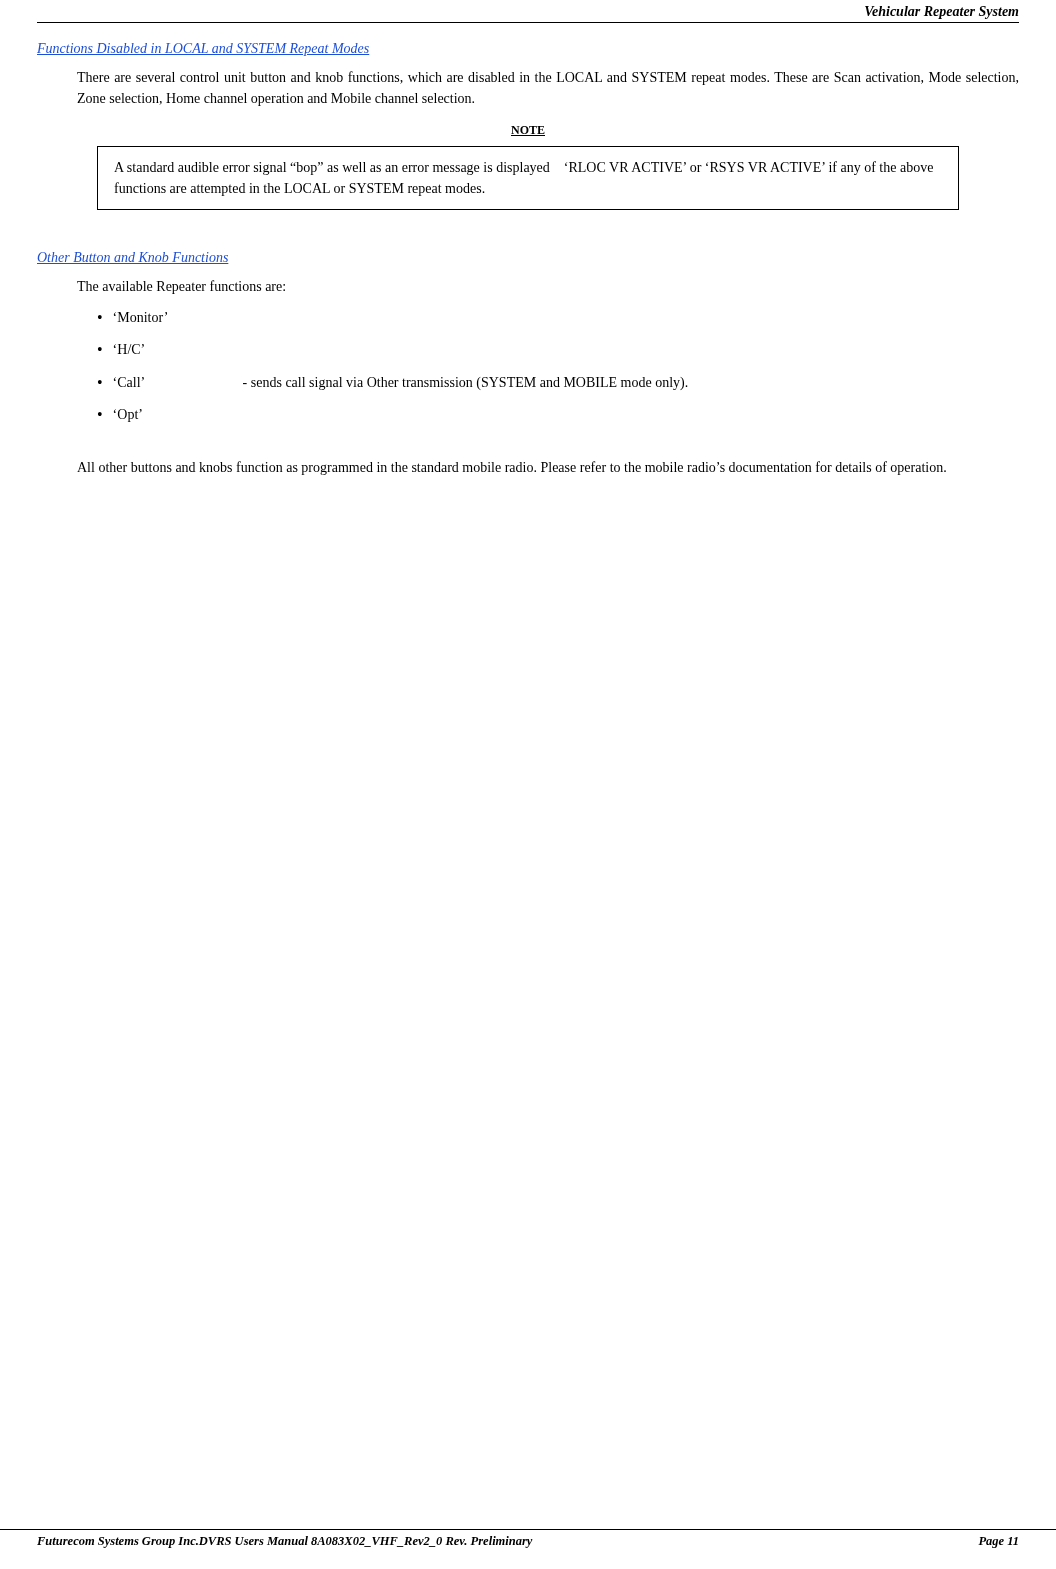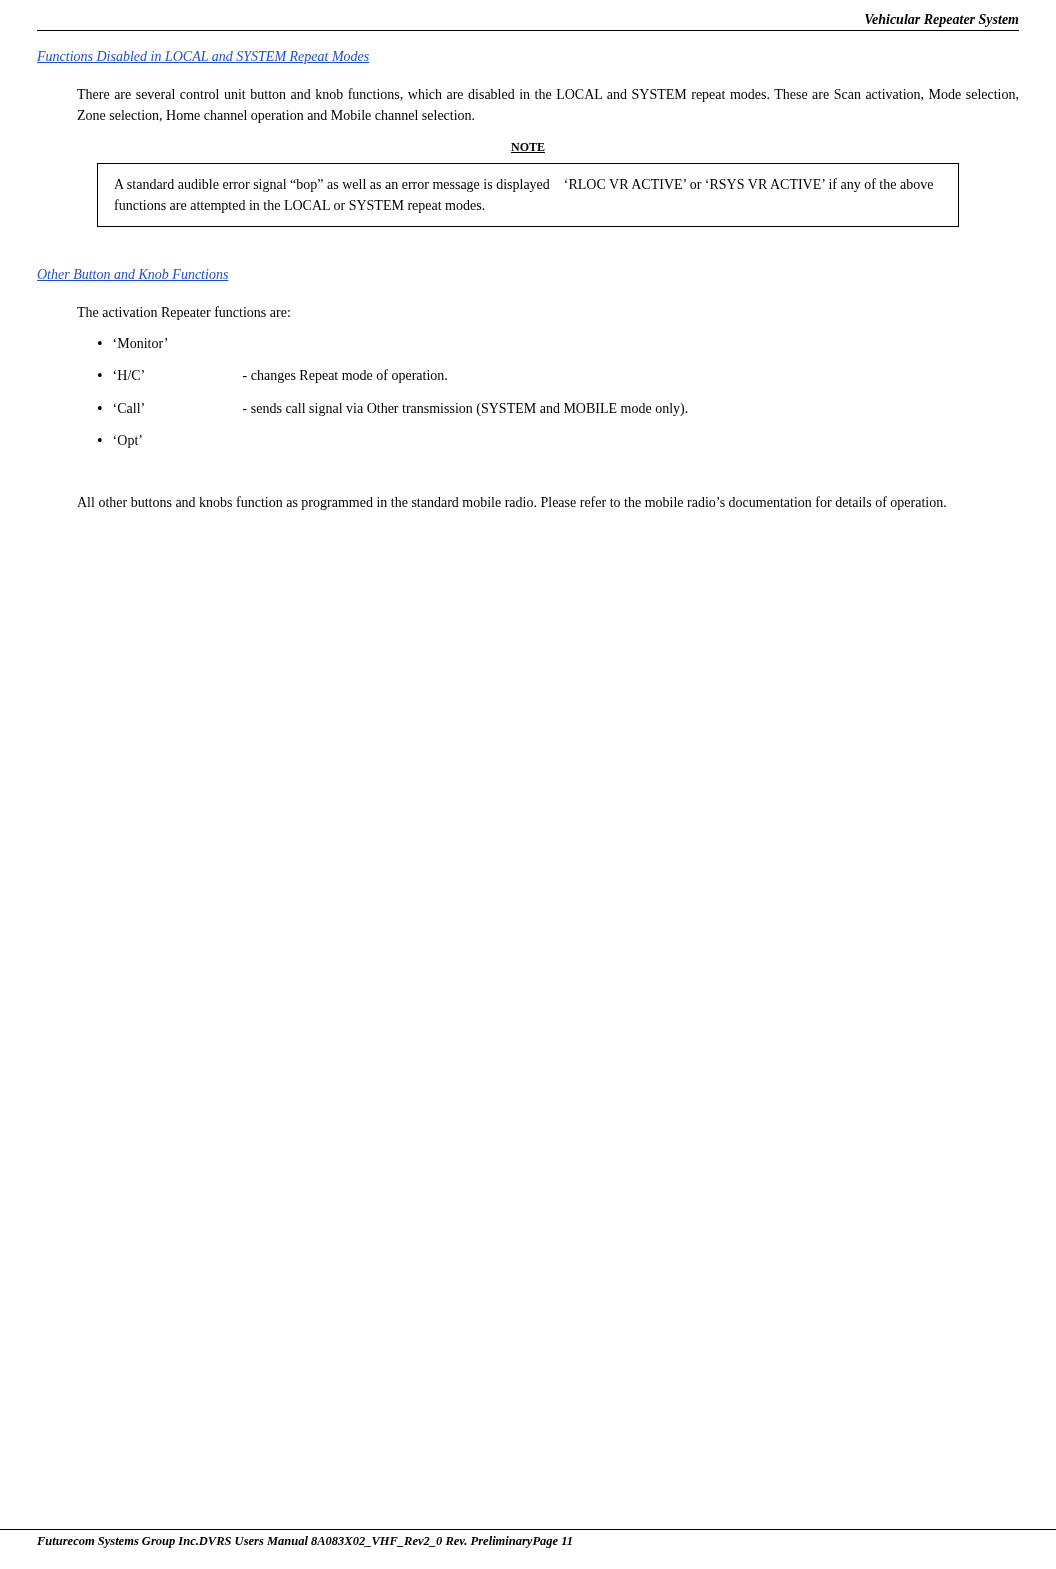--- a/index.html
+++ b/index.html
@@ -22,21 +22,21 @@
       width: 1056px;
       min-height: 1569px;
       padding: 0 37px 0 37px;
       position: relative;
     }
 
     .header-bar {
       width: 100%;
       border-bottom: 1px solid #000;
       text-align: right;
-      padding: 12px 0 2px 0;
+      padding: 4px 0 2px 0;
       margin-bottom: 18px;
     }
 
     .header-title {
       font-style: italic;
       font-weight: bold;
       font-size: 14px;
       color: #000;
     }
 
@@ -51,21 +51,20 @@
 
     .body-text {
       font-size: 14px;
       line-height: 1.5;
       text-align: justify;
       margin-bottom: 10px;
     }
 
     .indent {
       margin-left: 40px;
-      margin-top: 9px;
     }
 
     .note-label {
       text-align: center;
       font-weight: bold;
       text-decoration: underline;
       font-size: 12px;
       margin: 14px 0 8px 0;
     }
 
@@ -110,21 +109,21 @@
       flex: 1;
     }
 
     .footer-bar {
       position: absolute;
       bottom: 20px;
       left: 0;
       right: 0;
       border-top: 1px solid #000;
       display: flex;
-      justify-content: flex-start;
+      justify-content: space-between;
       align-items: center;
       padding: 4px 37px 0 37px;
       font-style: italic;
       font-weight: bold;
       font-size: 12.5px;
     }
   </style>
 </head>
 <body>
 
@@ -145,31 +144,30 @@
   <div class="note-box">
     <span>A standard audible error signal “bop” as well as an error message is displayed ‘RLOC VR ACTIVE’ or ‘RSYS VR ACTIVE’ if any of the above functions are attempted in the LOCAL or SYSTEM repeat modes.</span>
   </div>
 
   <div class="spacer"></div>
 
   <div>
     <span class="section-heading-link">Other Button and Knob Functions</span>
   </div>
 
-  <p class="body-text indent">The activation Repeater functions are:</p>
+  <p class="body-text indent">The available Repeater functions are:</p>
 
   <ul class="bullet-list">
     <li>
       <span class="bullet-dot">•</span>
       <span class="bullet-term">‘Monitor’</span>
     </li>
     <li>
       <span class="bullet-dot">•</span>
       <span class="bullet-term">‘H/C’</span>
-      <span class="bullet-desc">- changes Repeat mode of operation.</span>
     </li>
     <li>
       <span class="bullet-dot">•</span>
       <span class="bullet-term">‘Call’</span>
       <span class="bullet-desc">- sends call signal via Other transmission (SYSTEM and MOBILE mode only).</span>
     </li>
     <li>
       <span class="bullet-dot">•</span>
       <span class="bullet-term">‘Opt’</span>
     </li>

